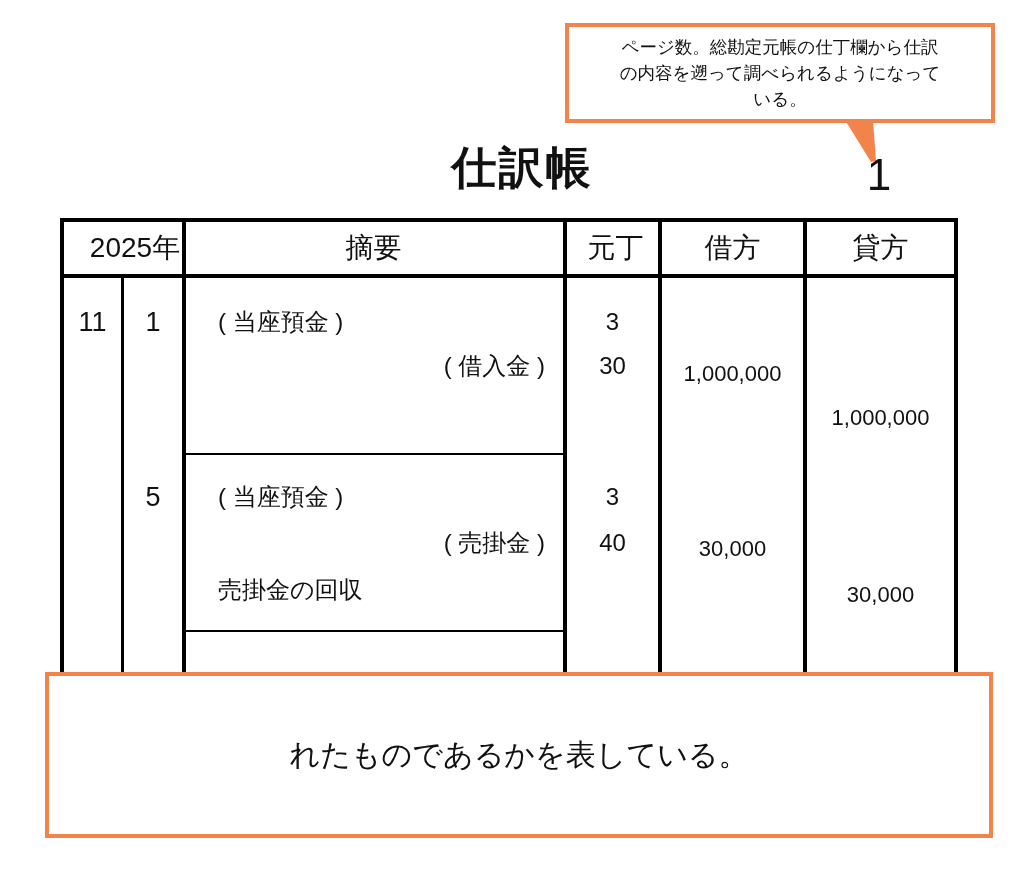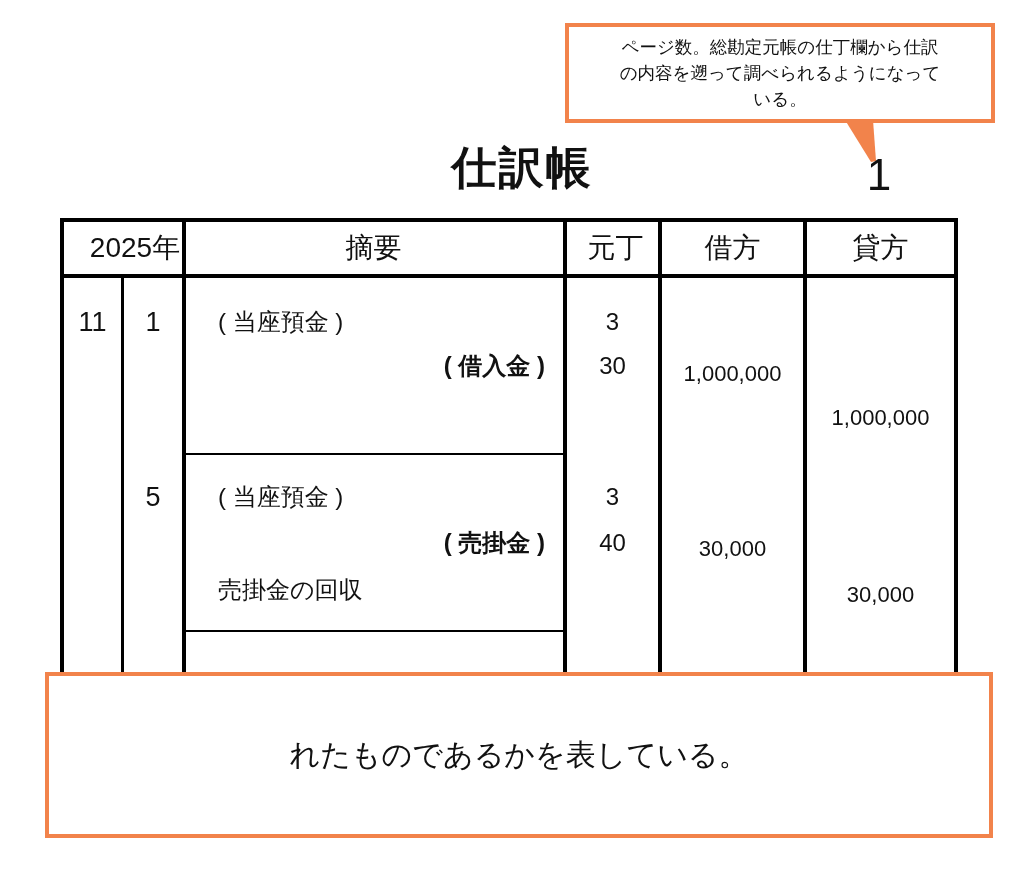--- a/index.html
+++ b/index.html
@@ -55,21 +55,21 @@
   .h-ledger  { left: 507px; width: 97px; }
   .h-debit   { left: 602px; width: 141px; }
   .h-credit  { left: 747px; width: 147px; }
 
   .cell { position: absolute; height: 40px; line-height: 40px; font-size: 24px; }
   .num  { font-size: 27px; text-align: center; }
   .amt  { font-size: 22px; text-align: center; margin-top: 48px; }
   .c-month { left: 4px;  width: 57px; }
   .c-day   { left: 64px; width: 58px; }
   .c-acct-l { left: 158px; }
-  .c-acct-r { left: 126px; width: 369px; text-align: right; padding-right: 10px; font-weight: bold; }
+  .c-acct-r { left: 126px; width: 369px; text-align: right; padding-right: 10px; }
   .c-ledger { left: 507px; width: 91px; text-align: center; }
   .c-debit  { left: 602px; width: 141px; }
   .c-credit { left: 747px; width: 147px; }
 
   
   .note {
     position: absolute; left: 45px; top: 672px; width: 948px; height: 166px;
     border: 4px solid var(--accent); background: #fff; z-index: 5;
     display: flex; flex-direction: column; justify-content: center; align-items: center;
     font-size: 30px; line-height: 48px; text-align: center;

